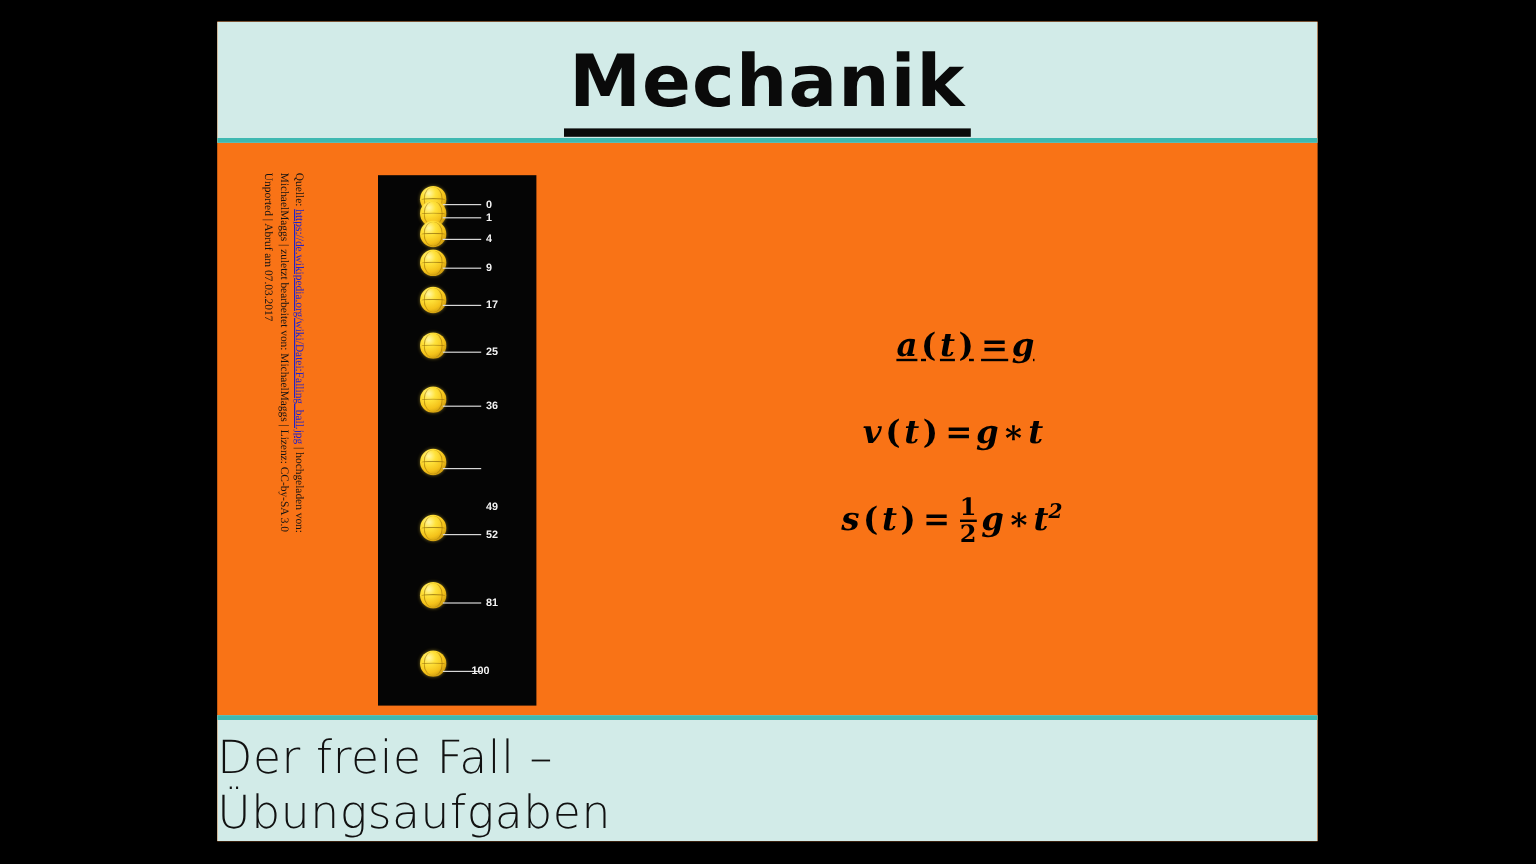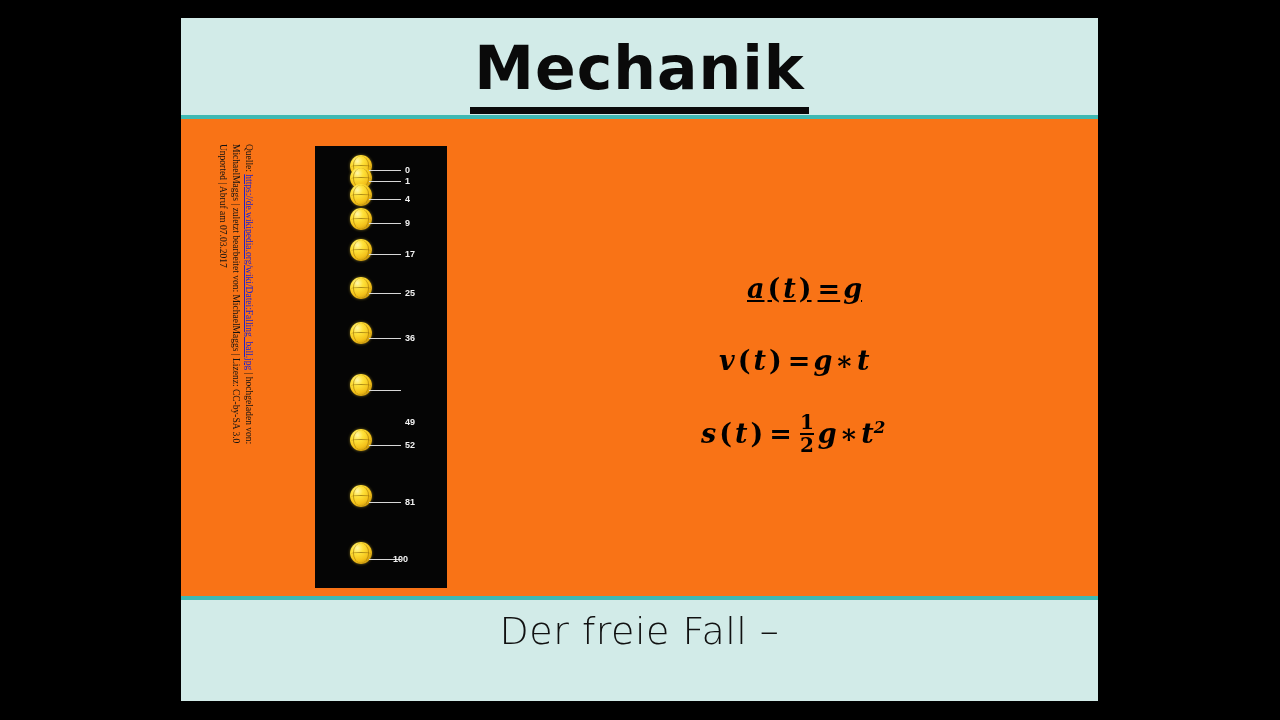--- a/index.html
+++ b/index.html
@@ -69,21 +69,20 @@
     display: inline-block;
     border-bottom: 7px solid #0a0a0a;
     padding: 0 4px 2px 4px;
   }
 
   .slide-caption {
     position: absolute;
     left: 0;
     top: 8px;
     width: 917px;
-    text-align: center;
     font-family: "DejaVu Sans", sans-serif;
     font-weight: 300;
     font-size: 38px;
     line-height: 46px;
     color: #111111;
     letter-spacing: 0.5px;
   }
 
   .caption-line {
     display: block;
@@ -287,17 +286,18 @@
 
       <div class="formula f3">
         <span class="var">s</span><span class="op">(</span><span class="var">t</span><span class="op">)</span><span class="op">=</span><span class="frac"><span class="num">1</span><span class="den">2</span></span><span class="var">g</span><span class="op">∗</span><span class="var">t</span><sup class="exp">2</sup>
       </div>
 
     </div>
 
     <div class="band band-bottom">
       <div class="slide-caption">
         <span class="caption-line">Der freie Fall –</span>
+        <span class="caption-line">Übungsaufgaben</span>
       </div>
     </div>
 
   </div>
 </div>
 
 </body></html>

